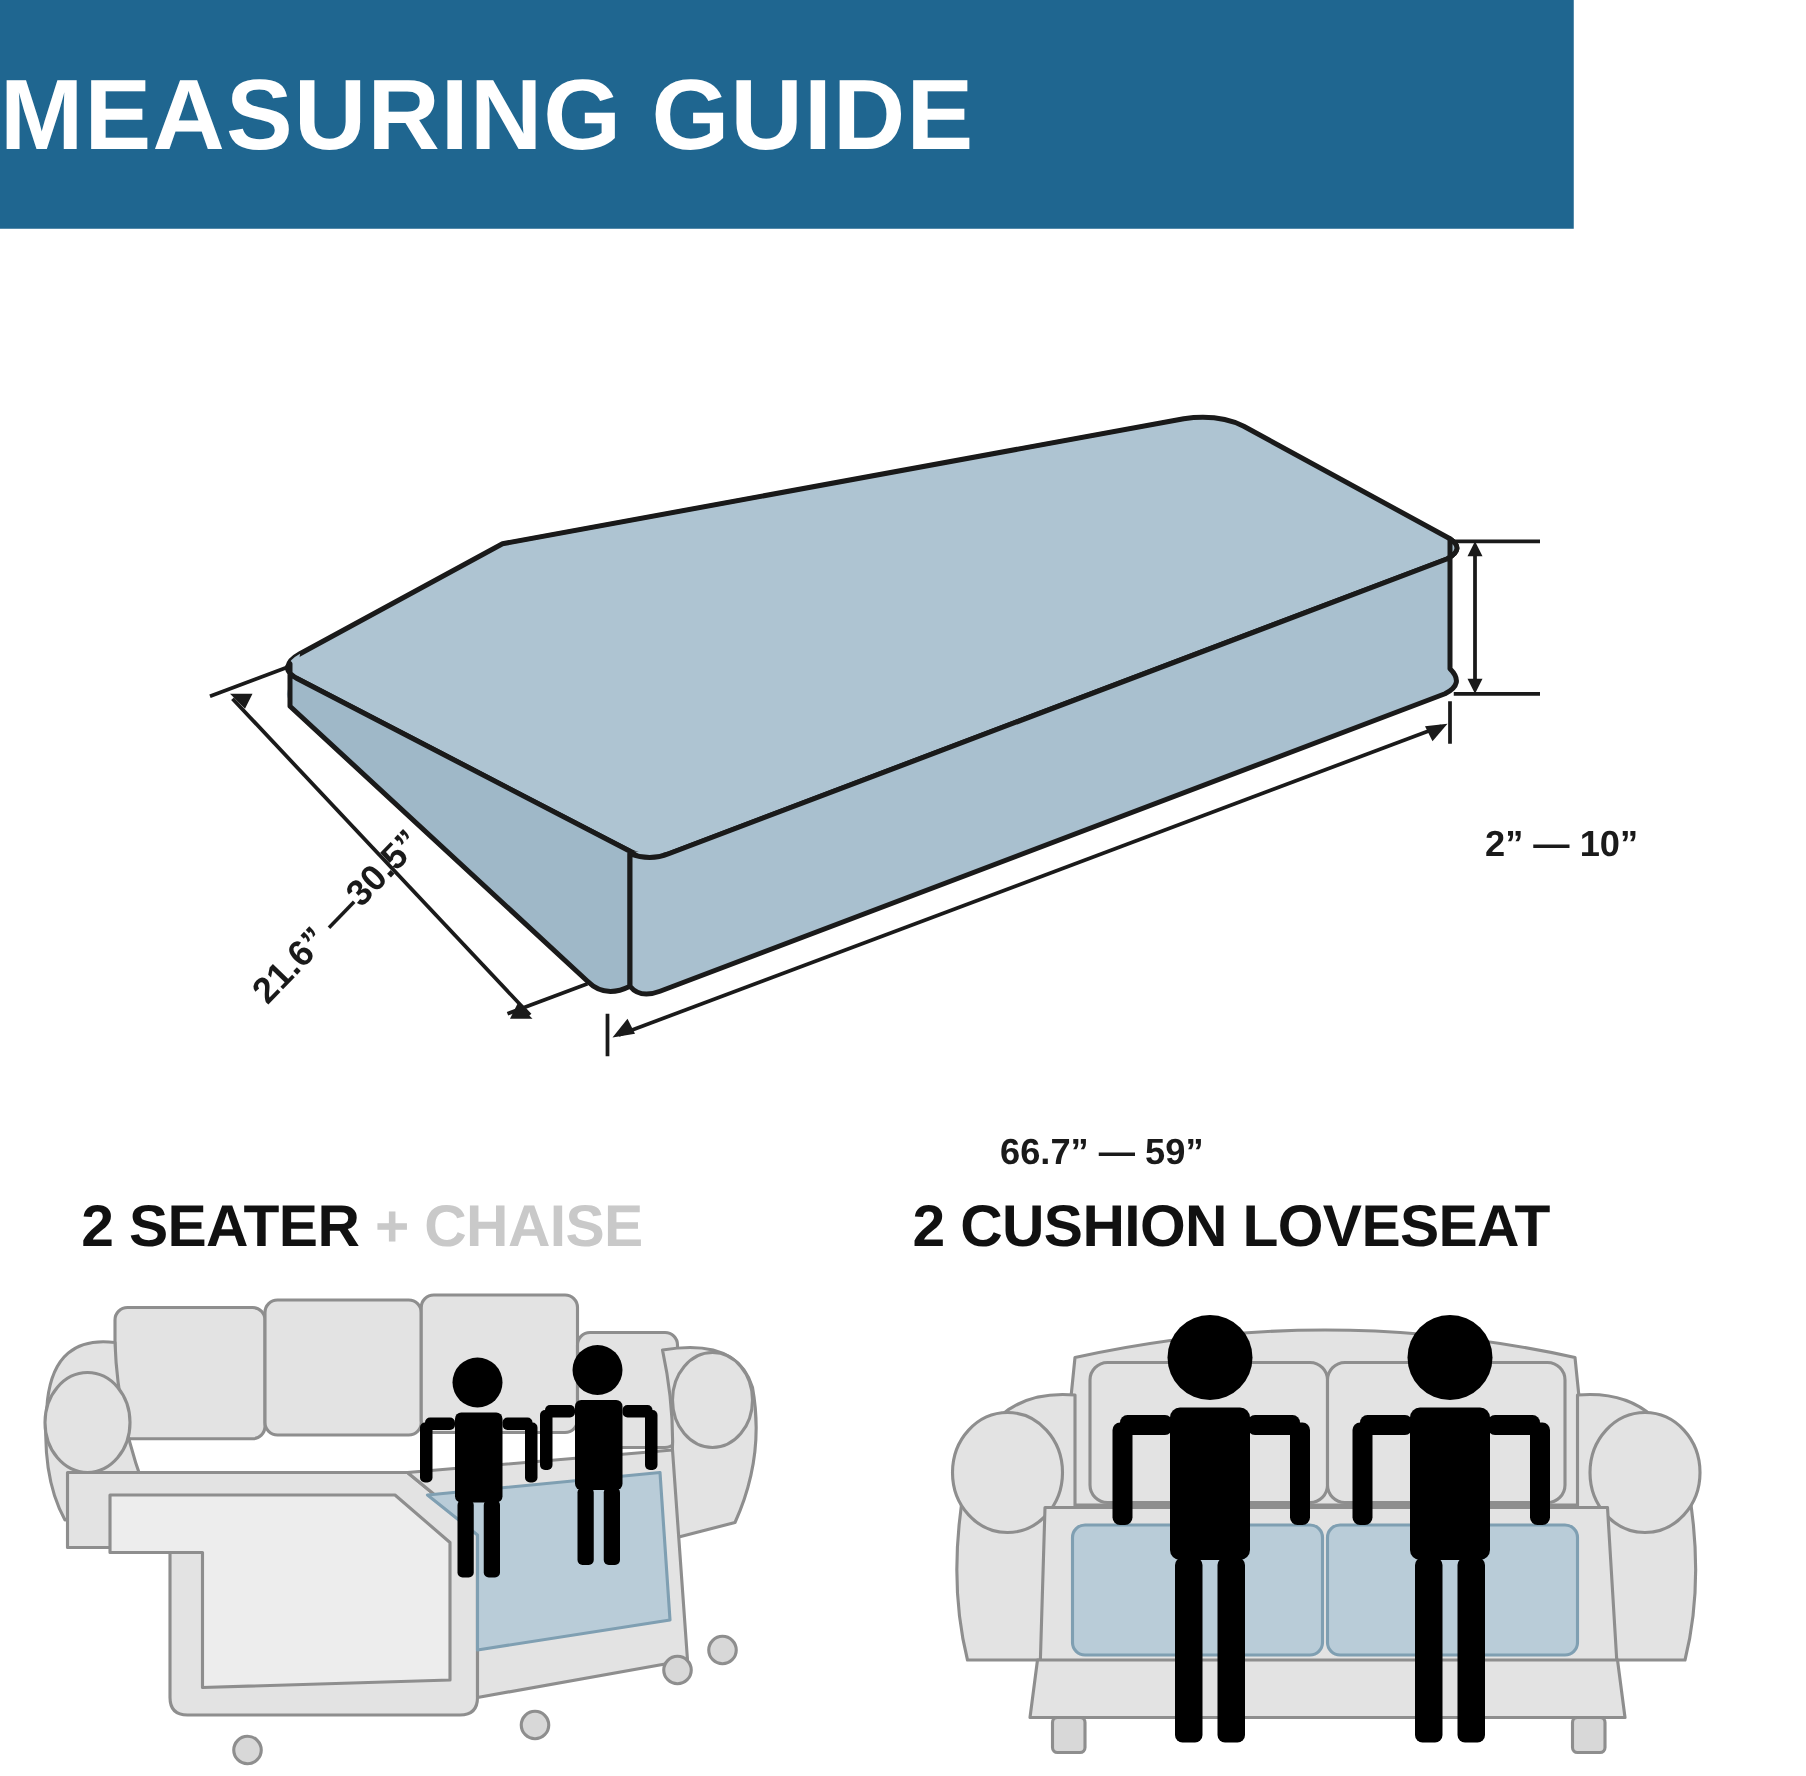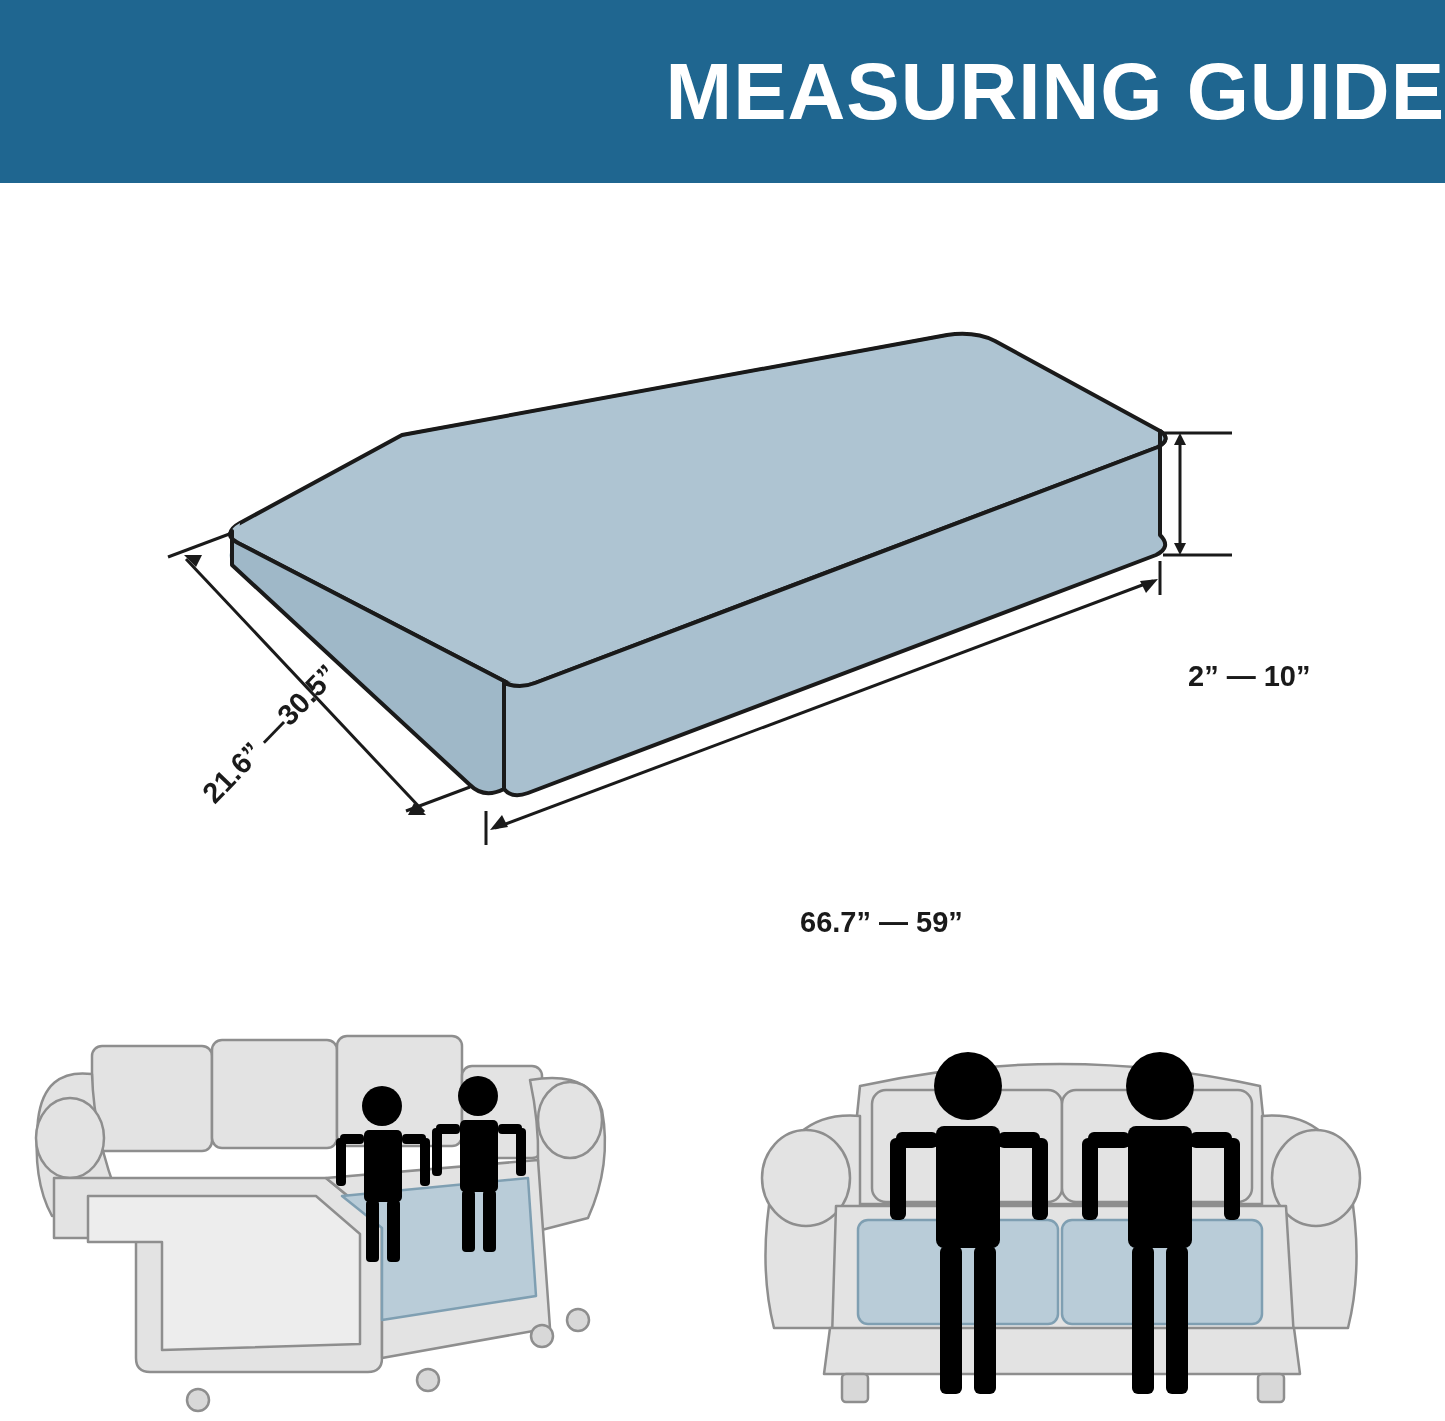--- a/index.html
+++ b/index.html
@@ -13,26 +13,26 @@
     position: relative;
     font-family: "Liberation Sans", sans-serif;
     overflow: hidden;
   }
 
   
   .header-banner {
     position: absolute;
     left: 0;
     top: 0;
-    width: 1445px;
+    width: 1259px;
     height: 183px;
     background: #1f6690;
     display: flex;
     align-items: center;
-    justify-content: flex-end;
+    justify-content: flex-start;
   }
   .header-title {
     color: #ffffff;
     font-size: 80px;
     font-weight: bold;
     letter-spacing: 1px;
     line-height: 1;
     text-align: center;
     font-family: "Liberation Sans", sans-serif;
   }
@@ -162,20 +162,23 @@
   </svg>
 
   <div class="dim-label" id="dim-height-label">2” — 10”</div>
   <div class="dim-label" id="dim-width-label">66.7” — 59”</div>
   <div class="dim-label" id="dim-depth-label">21.6” —30.5”</div>
 </div>
 
 <div class="panels">
 
   <div class="panel" id="panel-left">
+    <div class="panel-title">
+      <span>2 SEATER</span><span class="title-muted"> + </span><span class="title-muted">CHAISE</span>
+    </div>
 
     <svg class="panel-figure" width="680" height="390" viewBox="0 0 680 390">
       <g stroke="#8e8e8e" stroke-width="2.5" fill="#e3e3e3" stroke-linejoin="round">
 
         <rect x="62" y="18" width="120" height="105" rx="10"></rect>
         <rect x="182" y="12" width="125" height="108" rx="10"></rect>
         <rect x="307" y="8" width="125" height="110" rx="10"></rect>
         <rect x="432" y="38" width="80" height="92" rx="10"></rect>
 
         <path d="M 500 52 q 60 -10 72 30 q 10 55 -14 108 l -62 16 q 22 -70 4 -154 Z"></path>
@@ -220,20 +223,23 @@
           <rect x="402" y="100" width="10" height="48" rx="4"></rect>
           <rect x="486" y="100" width="10" height="48" rx="4"></rect>
           <rect x="432" y="162" width="13" height="62" rx="4"></rect>
           <rect x="453" y="162" width="13" height="62" rx="4"></rect>
         </g>
       </g>
     </svg>
   </div>
 
   <div class="panel" id="panel-right">
+    <div class="panel-title">
+      <span>2 CUSHION LOVESEAT</span>
+    </div>
 
     <svg class="panel-figure" width="710" height="390" viewBox="0 0 710 390">
       <g stroke="#8e8e8e" stroke-width="2.5" fill="#e3e3e3" stroke-linejoin="round">
 
         <path d="M 150 58 q 200 -44 400 0 l 12 118 l -424 0 Z"></path>
         <rect x="162" y="62" width="190" height="112" rx="14"></rect>
         <rect x="352" y="62" width="190" height="112" rx="14"></rect>
 
         <path d="M 150 88 q -70 -6 -88 70 q -14 78 2 142 l 86 0 l 0 -212 Z"></path>
         <ellipse cx="96" cy="150" rx="44" ry="48"></ellipse>

